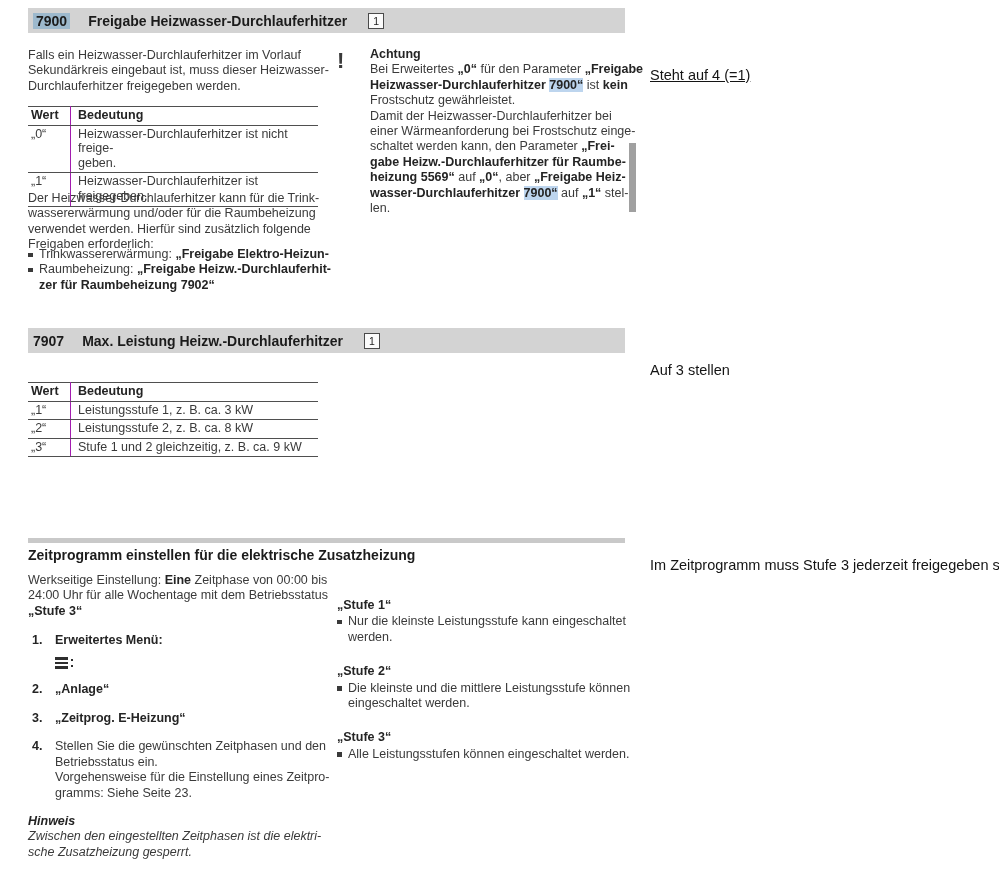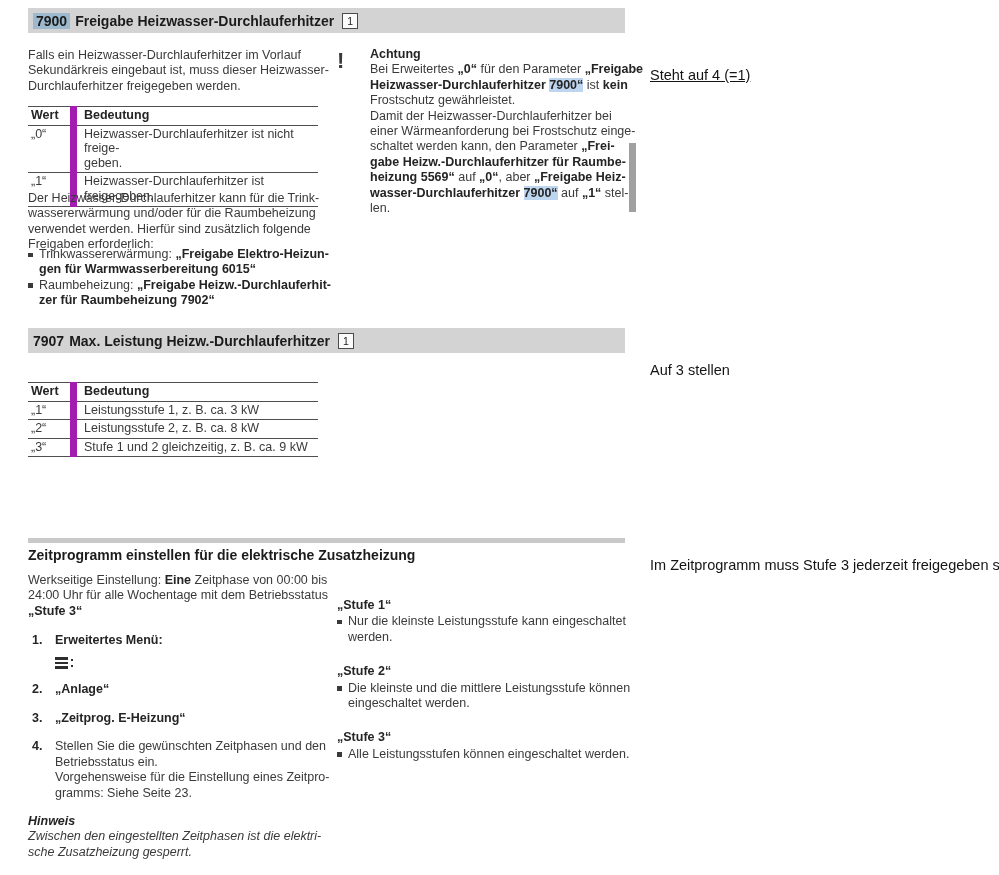--- a/index.html
+++ b/index.html
@@ -1,41 +1,41 @@
 <!DOCTYPE html>
 <html><head>
 <meta charset="utf-8">
 <style>
   html,body{margin:0;padding:0;background:#ffffff;}
   body{width:999px;height:875px;font-family:"Liberation Sans","DejaVu Sans",sans-serif;color:#3a3a3a;}
   .page{position:relative;width:999px;height:875px;overflow:hidden;background:#fff;}
 
   
   .sec-header{position:absolute;left:28px;width:597px;height:25px;background:#d3d3d3;
-    display:flex;align-items:center;gap:5px;padding-left:5px;box-sizing:border-box;
+    display:flex;align-items:center;gap:18px;padding-left:5px;box-sizing:border-box;
     font-size:14px;font-weight:bold;color:#1b1b1b;}
   .code-hl{background:#9db9cd;padding:0 3px;}
   .badge{display:inline-flex;align-items:center;justify-content:center;width:14px;height:14px;
     border:1px solid #4a4a4a;background:#fbfbfb;font-size:10.5px;font-weight:normal;color:#222;margin-left:3px;}
 
   
   .txt{font-size:12.5px;line-height:15.4px;}
   .ml{white-space:pre-line;}
   .rl{white-space:pre;}
   .b{font-weight:bold;color:#242424;}
   .i{font-style:italic;}
   .hl{background:#bdd5ee;}
 
   
   table.param{border-collapse:collapse;width:290px;font-size:12.5px;color:#3a3a3a;
     border-top:1px solid #4f4f4f;border-bottom:1px solid #4f4f4f;}
   .param th,.param td{border-bottom:1px solid #4f4f4f;text-align:left;vertical-align:top;
     padding:1px 6px 2px 7px;line-height:14.6px;}
   .param th{font-weight:bold;color:#242424;}
-  .param th:first-child,.param td:first-child{border-right:7px solid #a21caf;width:33px;padding-left:3px;}
+  .param th:first-child,.param td:first-child{border-right:1px solid #a21caf;width:33px;padding-left:3px;}
 
   
   .warning{position:absolute;left:337px;top:47px;width:300px;display:flex;}
   .warn-icon{width:33px;flex-shrink:0;font-size:22px;font-weight:bold;color:#3a3a3a;line-height:1;padding-top:3px;}
   .warn-body{font-size:12.5px;line-height:15.4px;}
   .warn-title{font-weight:bold;color:#242424;}
 
   
   .bullet{display:flex;}
   .bullet-marker{width:11px;flex-shrink:0;padding-top:5.5px;}
@@ -103,21 +103,20 @@
 verwendet werden. Hierfür sind zusätzlich folgende
 Freigaben erforderlich:</div>
 
   <div class="txt" style="position:absolute;left:28px;top:247px;">
     <div class="bullet">
       <span class="bullet-marker">
           <i></i>
         </span>
       <span class="bullet-text">
           <div class="rl"><span>Trinkwassererwärmung: </span><span class="b">„Freigabe Elektro-Heizun-</span></div>
-          <div class="rl"><span class="b">gen für Warmwasserbereitung 6015“</span></div>
         </span>
     </div>
     <div class="bullet">
       <span class="bullet-marker">
           <i></i>
         </span>
       <span class="bullet-text">
           <div class="rl"><span>Raumbeheizung: </span><span class="b">„Freigabe Heizw.-Durchlauferhit-</span></div>
           <div class="rl"><span class="b">zer für Raumbeheizung 7902“</span></div>
         </span>

